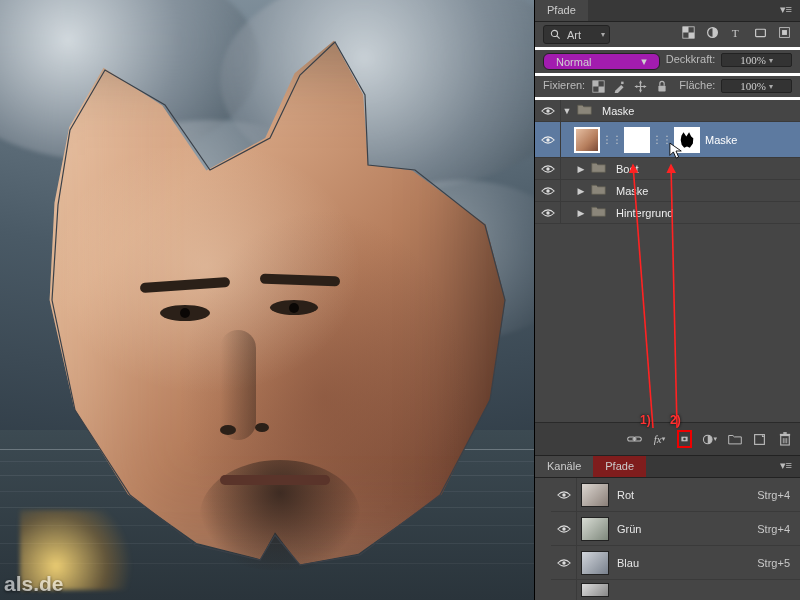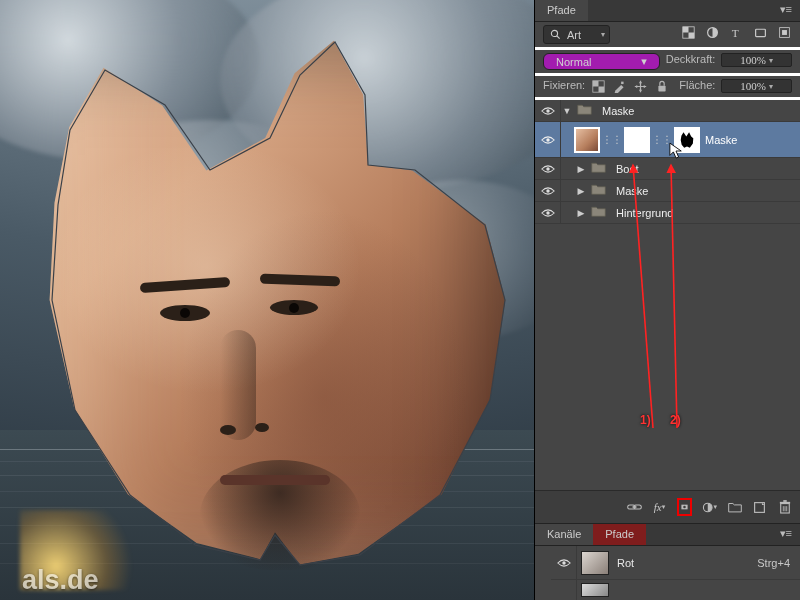--- a/index.html
+++ b/index.html
@@ -23,21 +23,21 @@
   .ocean {
     position: absolute; left:0; right:0; bottom:0; height:170px;
     background: linear-gradient(#3c4a52 0%, #2a343b 100%);
   }
   .wave { position:absolute; left:0; right:0; height:1px; background: rgba(200,210,215,0.35); }
   .glow {
     position:absolute; left:20px; bottom:10px; width:120px; height:80px;
     background: radial-gradient(circle at 30% 70%, rgba(255,220,120,0.9), rgba(255,170,40,0.25) 50%, transparent 75%);
     filter: blur(2px);
   }
-  .watermark { position:absolute; left:22px; bottom:4px; font-size:27px; font-weight:600; color:#fff; opacity:.6; text-shadow:0 1px 3px #000; }
+  .watermark { position:absolute; left:4px; bottom:4px; font-size:21px; font-weight:600; color:#fff; opacity:.6; text-shadow:0 1px 3px #000; }
   .head {
     position:absolute; left:30px; top:30px; width:490px; height:540px;
   }
   .head-shape {
     position:absolute; inset:0;
     background:
       radial-gradient(220px 180px at 36% 44%, rgba(255,235,210,0.35), transparent 70%),
       radial-gradient(200px 260px at 60% 68%, rgba(120,70,50,0.45), transparent 72%),
       linear-gradient(135deg, #e6bfa2 0%, #d7a684 30%, #b67e5d 55%, #7b4a36 85%);
     clip-path: polygon(
@@ -422,18 +422,40 @@
       <div class="vis">
           <svg width="14" height="10" viewBox="0 0 18 12">
             <path d="M1 6 Q9 -2 17 6 Q9 14 1 6 Z" fill="none" stroke="#ddd" stroke-width="1.3"></path>
             <circle cx="9" cy="6" r="2.2" fill="#ddd"></circle>
           </svg>
         </div>
       <span class="thumb ch-r"></span>
       <span class="ch-label">Rot</span>
       <span class="ch-short">Strg+4</span>
     </div>
+    <div class="ch-row">
+      <div class="vis">
+          <svg width="14" height="10" viewBox="0 0 18 12">
+            <path d="M1 6 Q9 -2 17 6 Q9 14 1 6 Z" fill="none" stroke="#ddd" stroke-width="1.3"></path>
+            <circle cx="9" cy="6" r="2.2" fill="#ddd"></circle>
+          </svg>
+        </div>
+      <span class="thumb ch-g"></span>
+      <span class="ch-label">Grün</span>
+      <span class="ch-short">Strg+4</span>
+    </div>
+    <div class="ch-row">
+      <div class="vis">
+          <svg width="14" height="10" viewBox="0 0 18 12">
+            <path d="M1 6 Q9 -2 17 6 Q9 14 1 6 Z" fill="none" stroke="#ddd" stroke-width="1.3"></path>
+            <circle cx="9" cy="6" r="2.2" fill="#ddd"></circle>
+          </svg>
+        </div>
+      <span class="thumb ch-b"></span>
+      <span class="ch-label">Blau</span>
+      <span class="ch-short">Strg+5</span>
+    </div>
     <div class="ch-row" style="height:20px;border-bottom:none">
       <div class="vis"></div>
       <span class="thumb" style="height:14px;width:28px;margin-left:4px;background:linear-gradient(135deg,#ddd,#888)"></span>
     </div>
   </div>
 </div>
 
 </body></html>

